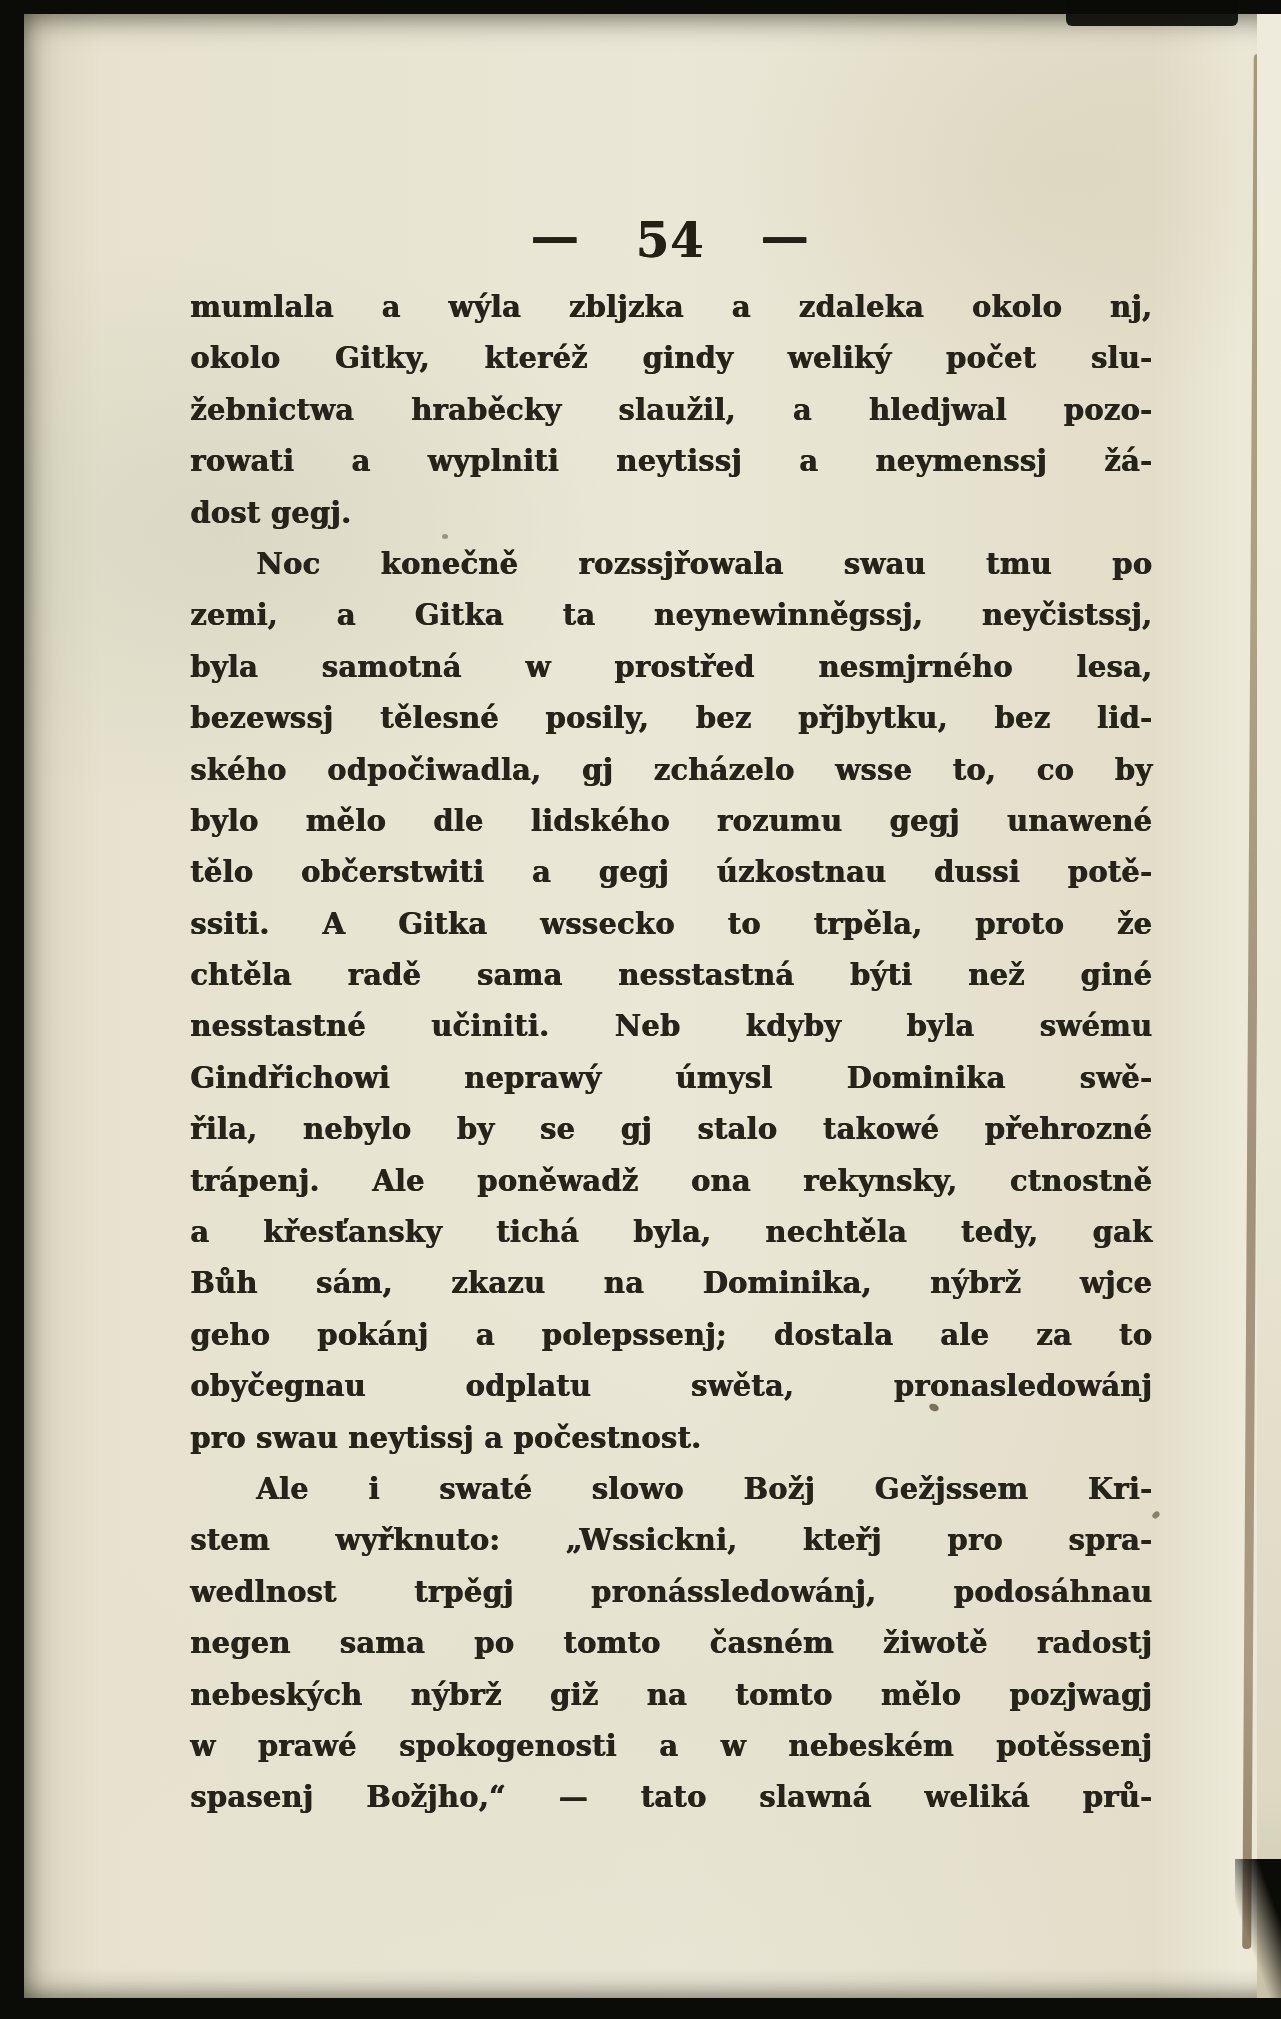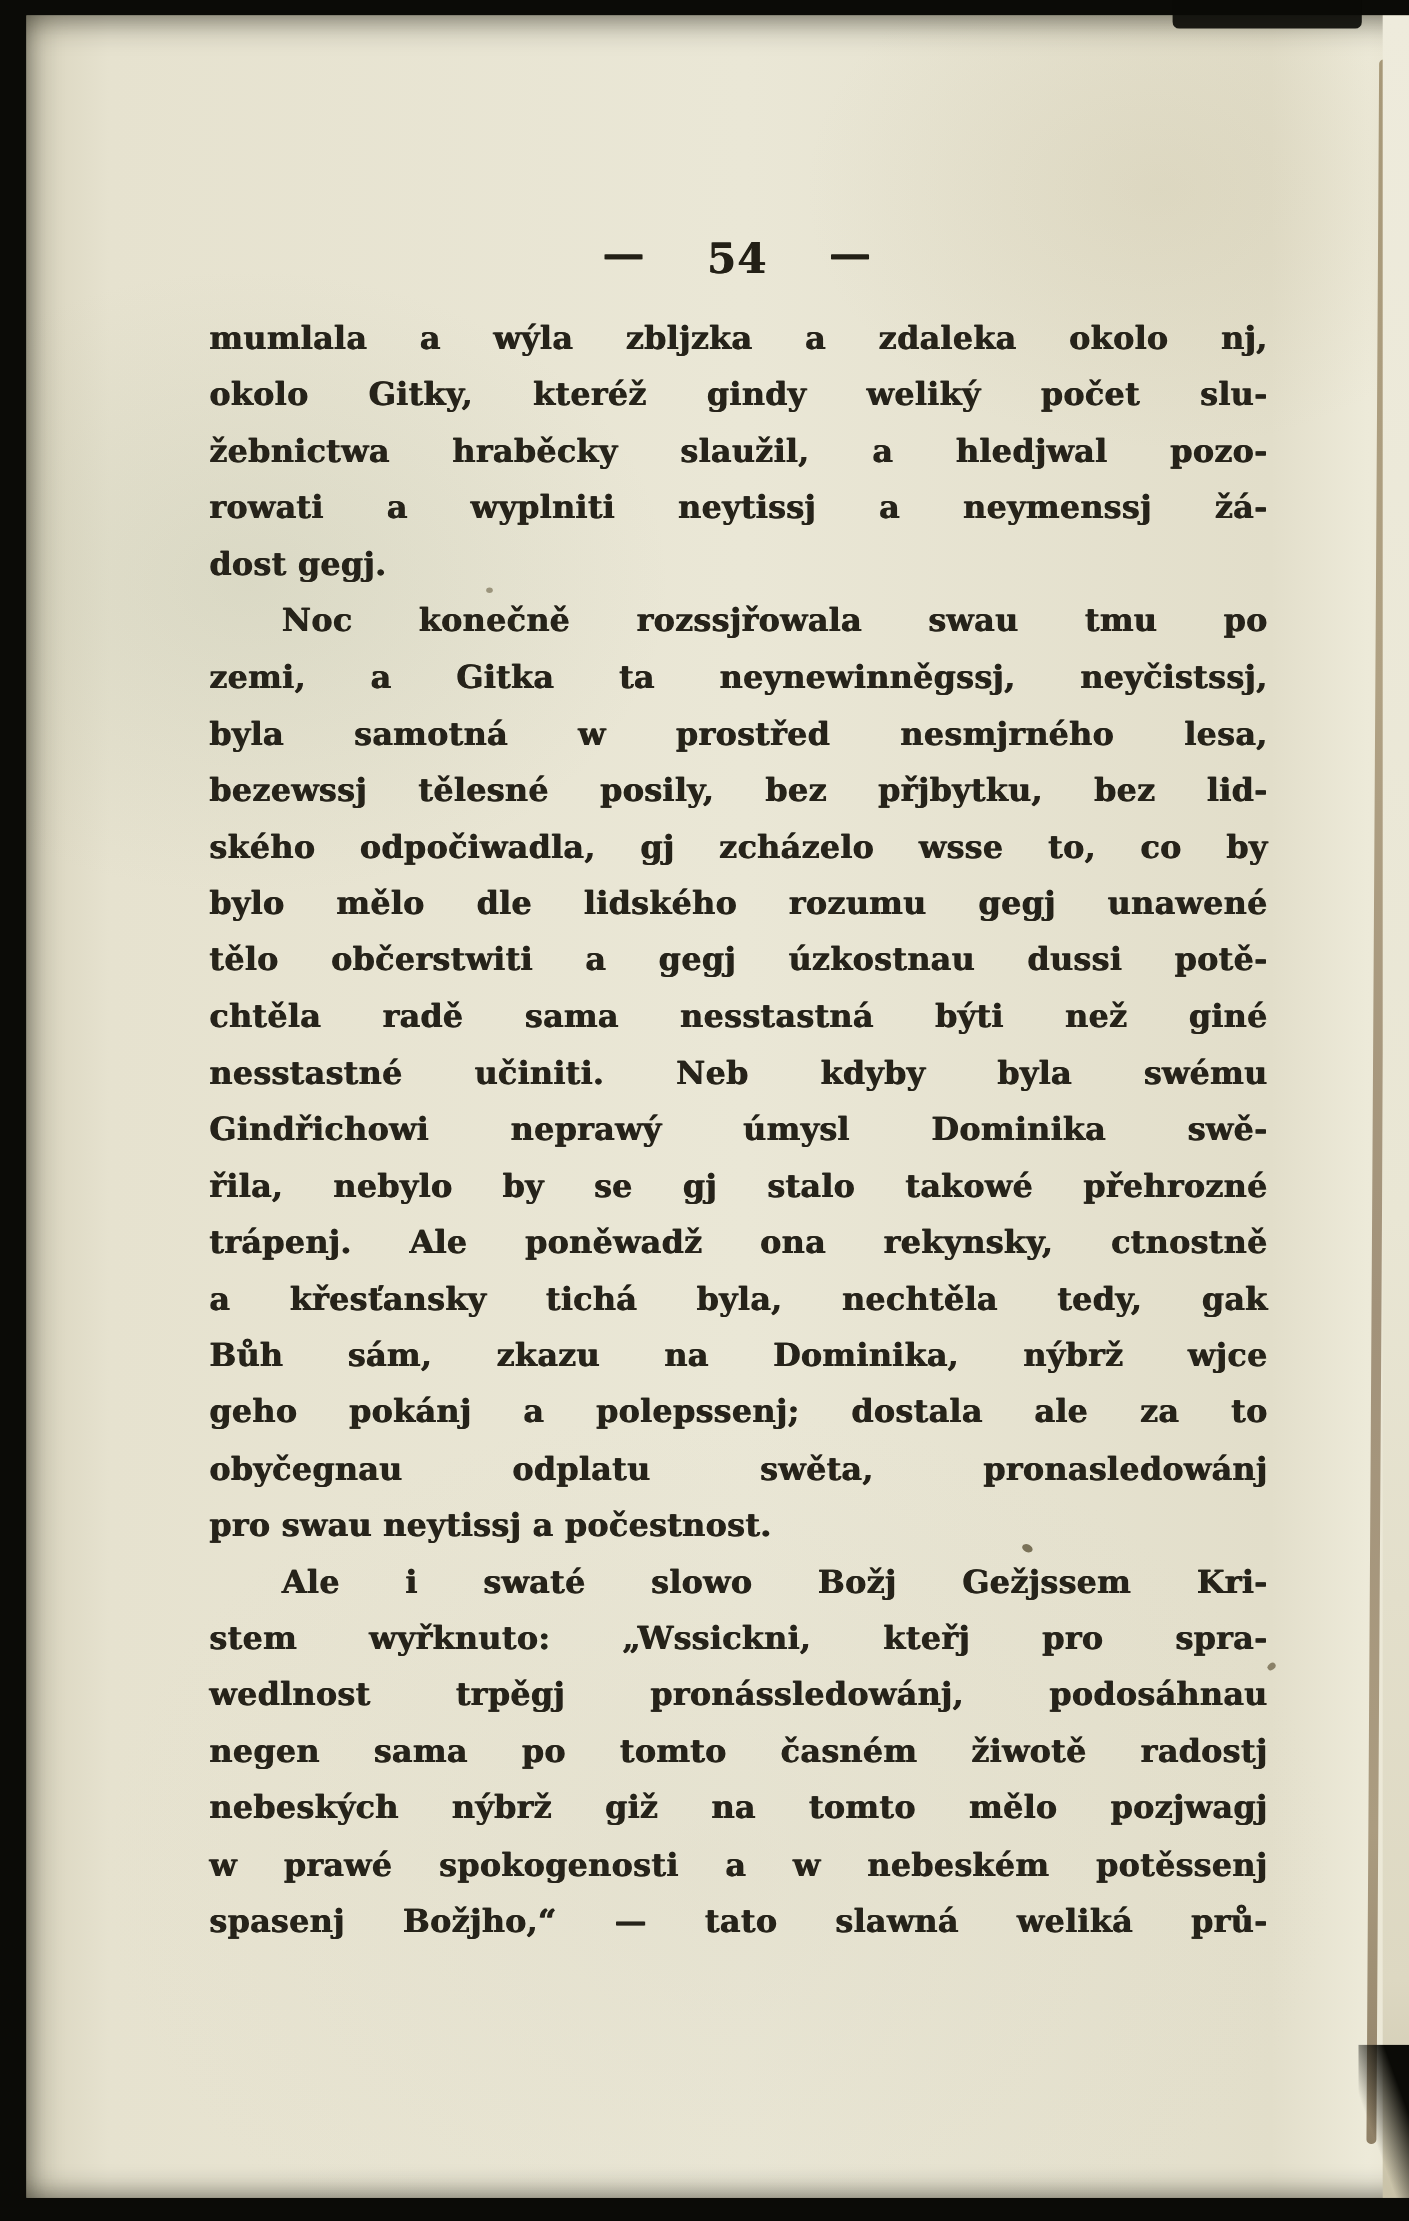--- a/index.html
+++ b/index.html
@@ -40,21 +40,21 @@
     position:absolute;left:1233px;top:0;width:24px;height:1984px;
     background:linear-gradient(180deg,#eeebdc 0%,#e9e6d4 55%,#ddd8c2 90%,#c9c2a8 100%);
   }
   .corner-shadow{
     position:absolute;right:0;bottom:0;width:46px;height:160px;
     background:linear-gradient(250deg,#0b0b07 22%,transparent 60%);
   }
   
   .page-header{
     position:absolute;left:166px;top:198px;width:960px;
-    text-align:center;color:#232016;font-weight:bold;font-size:38px;
+    text-align:center;color:#232016;font-weight:bold;font-size:48px;
     letter-spacing:1px;
     text-shadow:.6px 0 0 currentColor;
   }
   .page-header .num{margin:0 56px;}
   .page-header .dash{position:relative;top:-4px;}
   
   .text-block{
     position:absolute;left:166px;top:268px;width:962px;
     font-size:29px;font-weight:bold;color:#26231a;
     text-shadow:.7px 0 0 currentColor;
@@ -92,20 +92,21 @@
           <div class="line">dost gegj.</div>
         </div>
       <div class="paragraph indented closed">
           <div class="line">Noc konečně rozssjřowala swau tmu po</div>
           <div class="line">zemi, a Gitka ta neynewinněgssj, neyčistssj,</div>
           <div class="line">byla samotná w prostřed nesmjrného lesa,</div>
           <div class="line">bezewssj tělesné posily, bez přjbytku, bez lid-</div>
           <div class="line">ského odpočiwadla, gj zcházelo wsse to, co by</div>
           <div class="line">bylo mělo dle lidského rozumu gegj unawené</div>
           <div class="line">tělo občerstwiti a gegj úzkostnau dussi potě-</div>
+          <div class="line">ssiti. A Gitka wssecko to trpěla, proto že</div>
           <div class="line">chtěla radě sama nesstastná býti než giné</div>
           <div class="line">nesstastné učiniti. Neb kdyby byla swému</div>
           <div class="line">Gindřichowi neprawý úmysl Dominika swě-</div>
           <div class="line">řila, nebylo by se gj stalo takowé přehrozné</div>
           <div class="line">trápenj. Ale poněwadž ona rekynsky, ctnostně</div>
           <div class="line">a křesťansky tichá byla, nechtěla tedy, gak</div>
           <div class="line">Bůh sám, zkazu na Dominika, nýbrž wjce</div>
           <div class="line">geho pokánj a polepssenj; dostala ale za to</div>
           <div class="line">obyčegnau odplatu swěta, pronasledowánj</div>
           <div class="line">pro swau neytissj a počestnost.</div>

